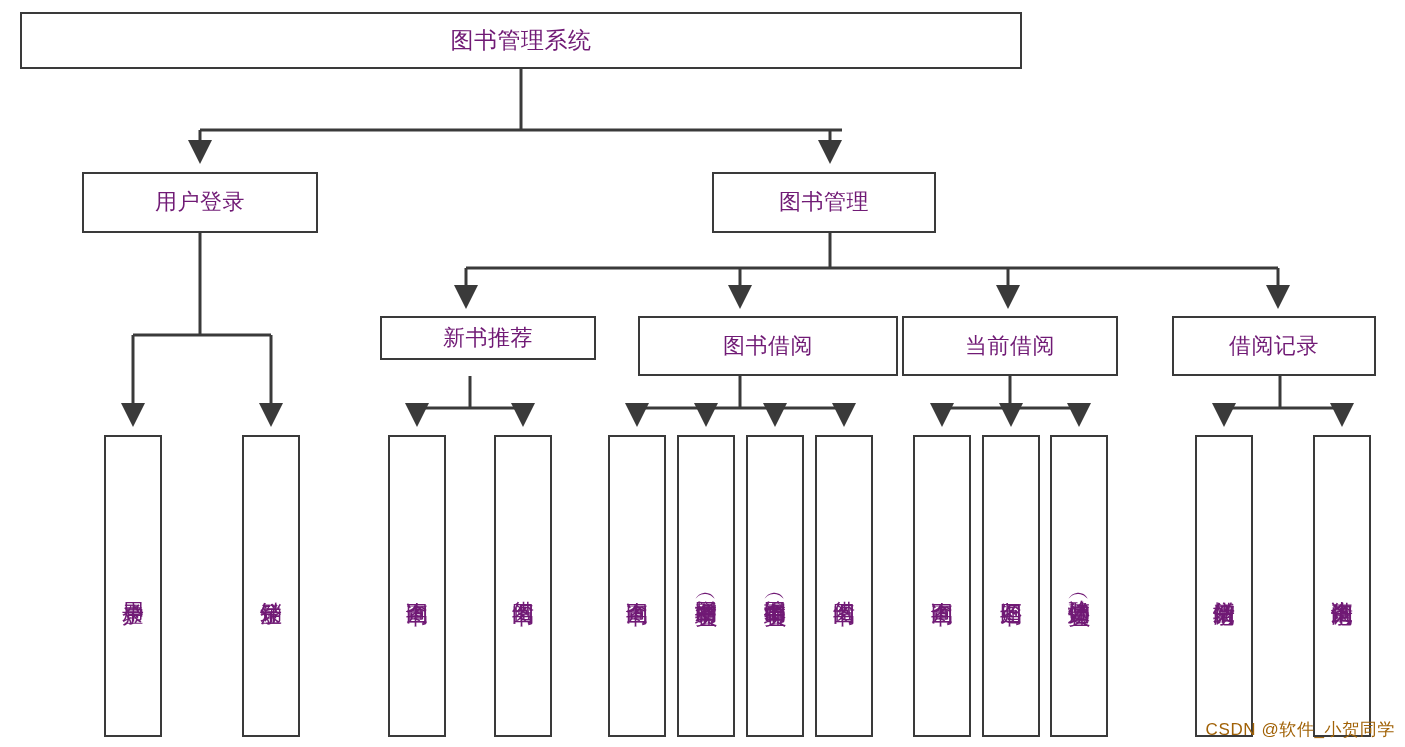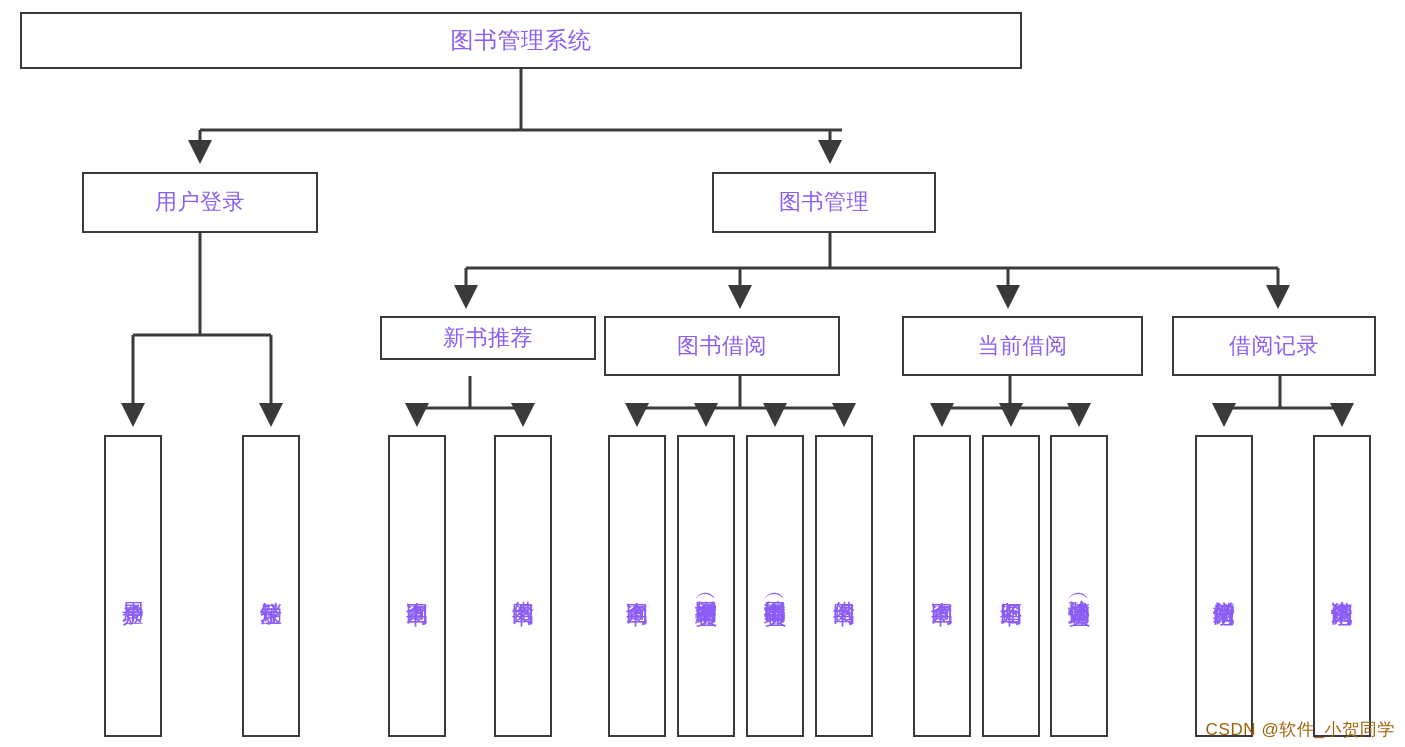--- a/index.html
+++ b/index.html
@@ -26,21 +26,21 @@
     pointer-events: none;
   }
   .node {
     position: absolute;
     box-sizing: border-box;
     background: #ffffff;
     border: 2px solid #3a3a3a;
     display: flex;
     align-items: center;
     justify-content: center;
-    color: #8b5cf6;
+    color: #701a75;
     z-index: 2;
   }
   .node-label {
     display: block;
     text-align: center;
     line-height: 1.22;
     letter-spacing: 0.5px;
   }
   .root-node .node-label {
     font-size: 23px;
@@ -136,25 +136,25 @@
   </div>
 
   <div class="node branch-node" style="left:712px; top:172px; width:224px; height:61px;">
     <span class="node-label">图书管理</span>
   </div>
 
   <div class="node branch-node" style="left:372px; top:316px; width:216px; height:44px;margin-left:8px;">
     <span class="node-label">新书推荐</span>
   </div>
 
-  <div class="node branch-node" style="left:604px; top:316px; width:236px; height:60px;">
+  <div class="node branch-node" style="left:638px; top:316px; width:260px; height:60px;">
     <span class="node-label">图书借阅</span>
   </div>
 
-  <div class="node branch-node" style="left:902px; top:316px; width:241px; height:60px;">
+  <div class="node branch-node" style="left:902px; top:316px; width:216px; height:60px;">
     <span class="node-label">当前借阅</span>
   </div>
 
   <div class="node branch-node" style="left:1172px; top:316px; width:204px; height:60px;">
     <span class="node-label">借阅记录</span>
   </div>
 
   <div class="node leaf-node" style="left:104px; top:435px; width:58px; height:302px;">
     <span class="node-label">用户登录</span>
   </div>

